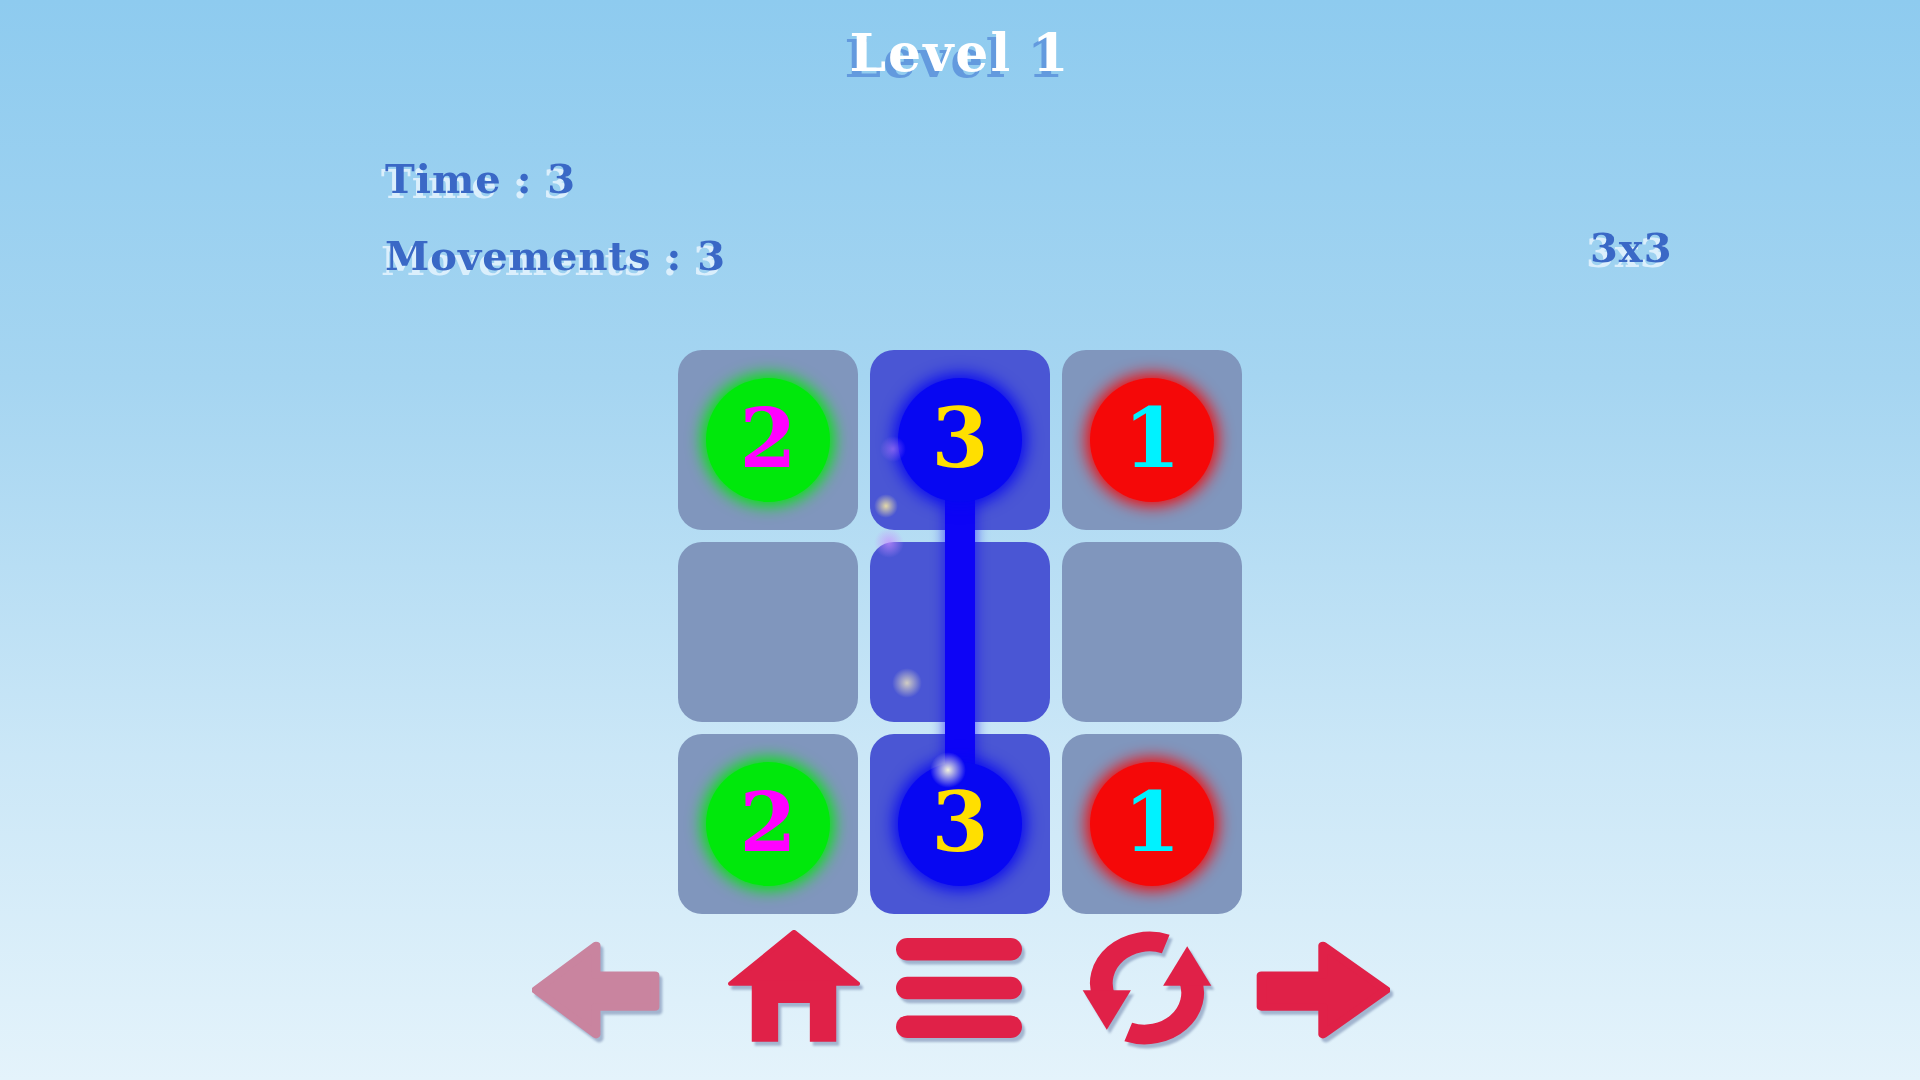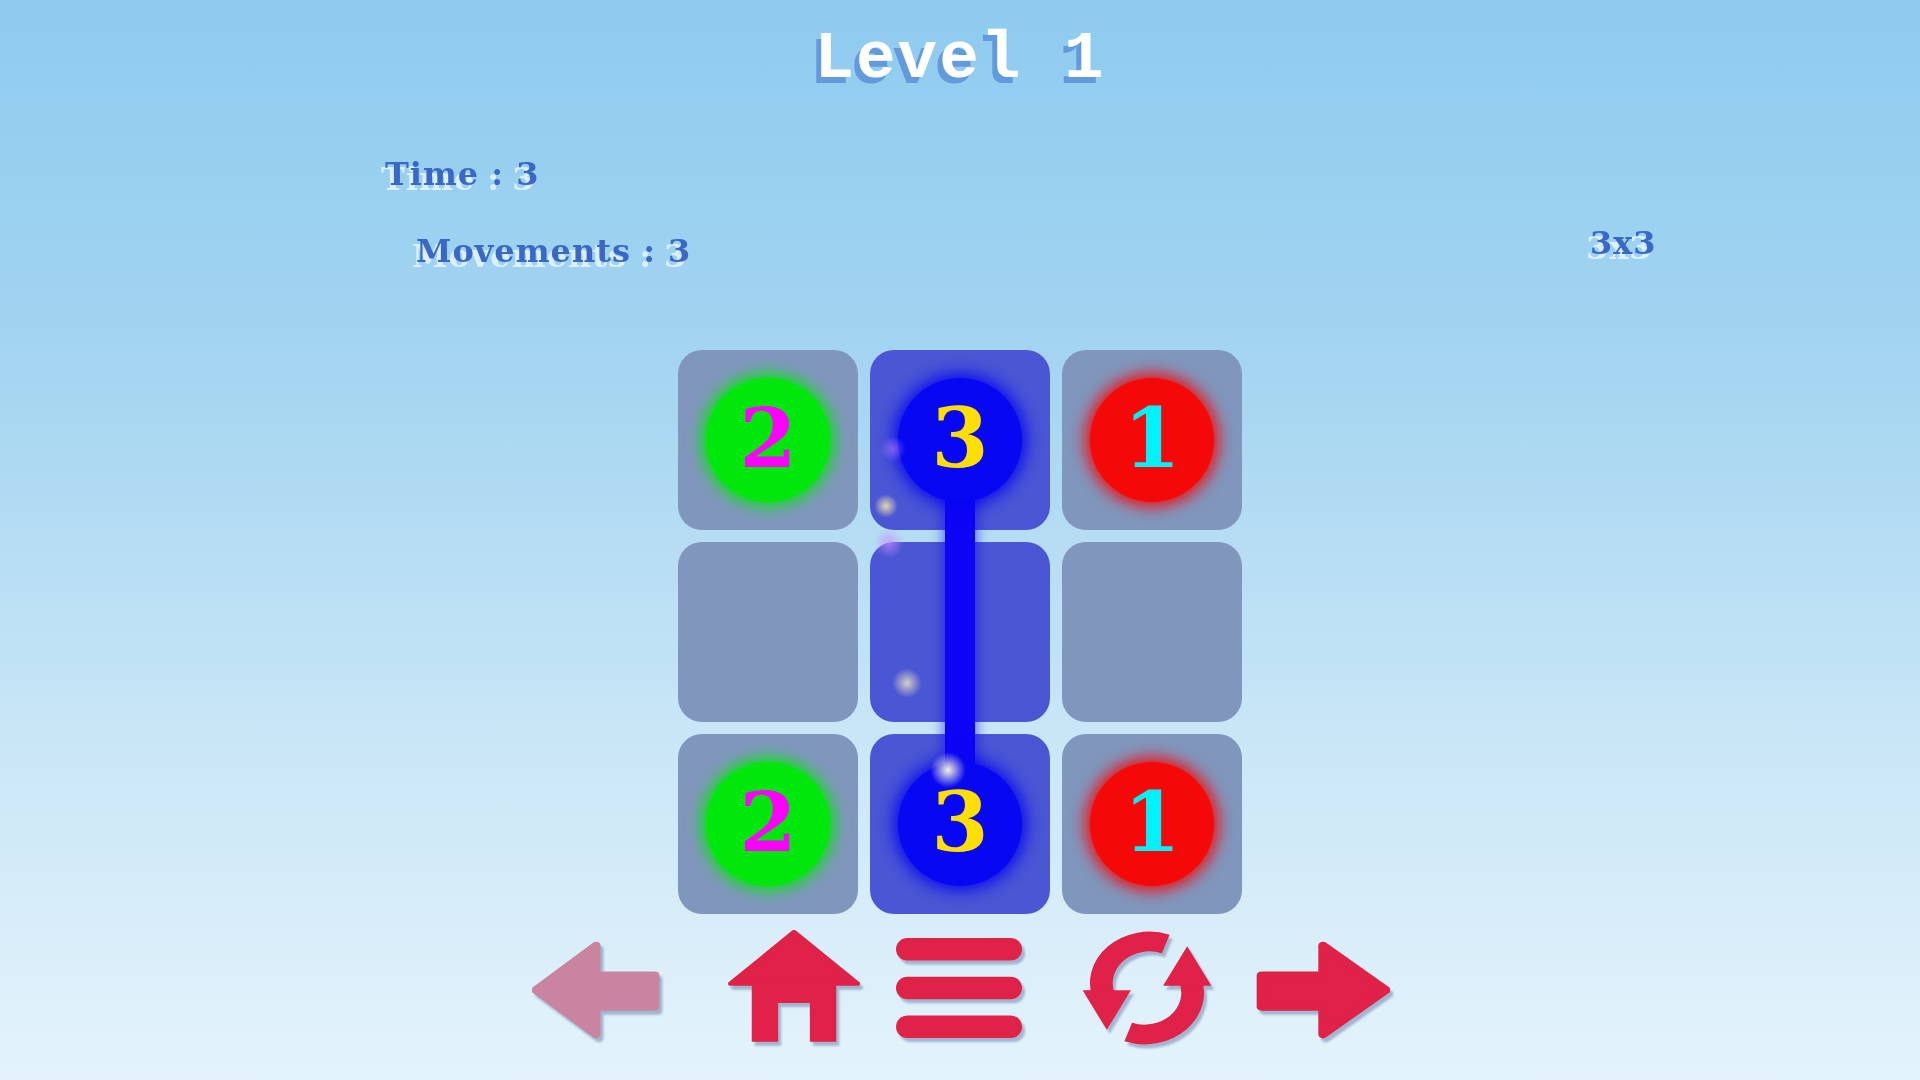--- a/index.html
+++ b/index.html
@@ -7,35 +7,34 @@
   body {
     font-family:"DejaVu Serif","Liberation Serif",serif;
     background:linear-gradient(180deg,#8ecbef 0%,#a5d5f1 35%,#cbe7f7 70%,#e4f3fb 100%);
     position:relative;
   }
 
   
   .title {
     position:absolute; top:22px; left:0; width:100%;
     text-align:center;
-    font-size:66px; font-weight:bold; letter-spacing:2px;
+    font-size:52px; font-weight:bold; letter-spacing:2px;
     color:#ffffff;
     text-shadow:-5px 6px 0 #639ade;
-    font-family:Liberation Mono, monospace;
   }
 
   .stat {
     position:absolute;
-    font-size:32px; font-weight:bold; letter-spacing:1px;
+    font-size:40px; font-weight:bold; letter-spacing:1px;
     color:#3a68c6;
     text-shadow:-4px 5px 0 rgba(222,240,252,0.95);
     white-space:pre;
   }
   #stat-time { left:385px; top:155px; }
-  #stat-moves { left:385px; top:232px;margin-left:31px; }
+  #stat-moves { left:385px; top:232px; }
   #grid-size { left:1590px; top:224px; }
 
   
   .board {
     position:absolute; left:678px; top:350px;
     width:564px; height:564px;
     display:grid;
     grid-template-columns:repeat(3,180px);
     grid-template-rows:repeat(3,180px);
     gap:12px;

